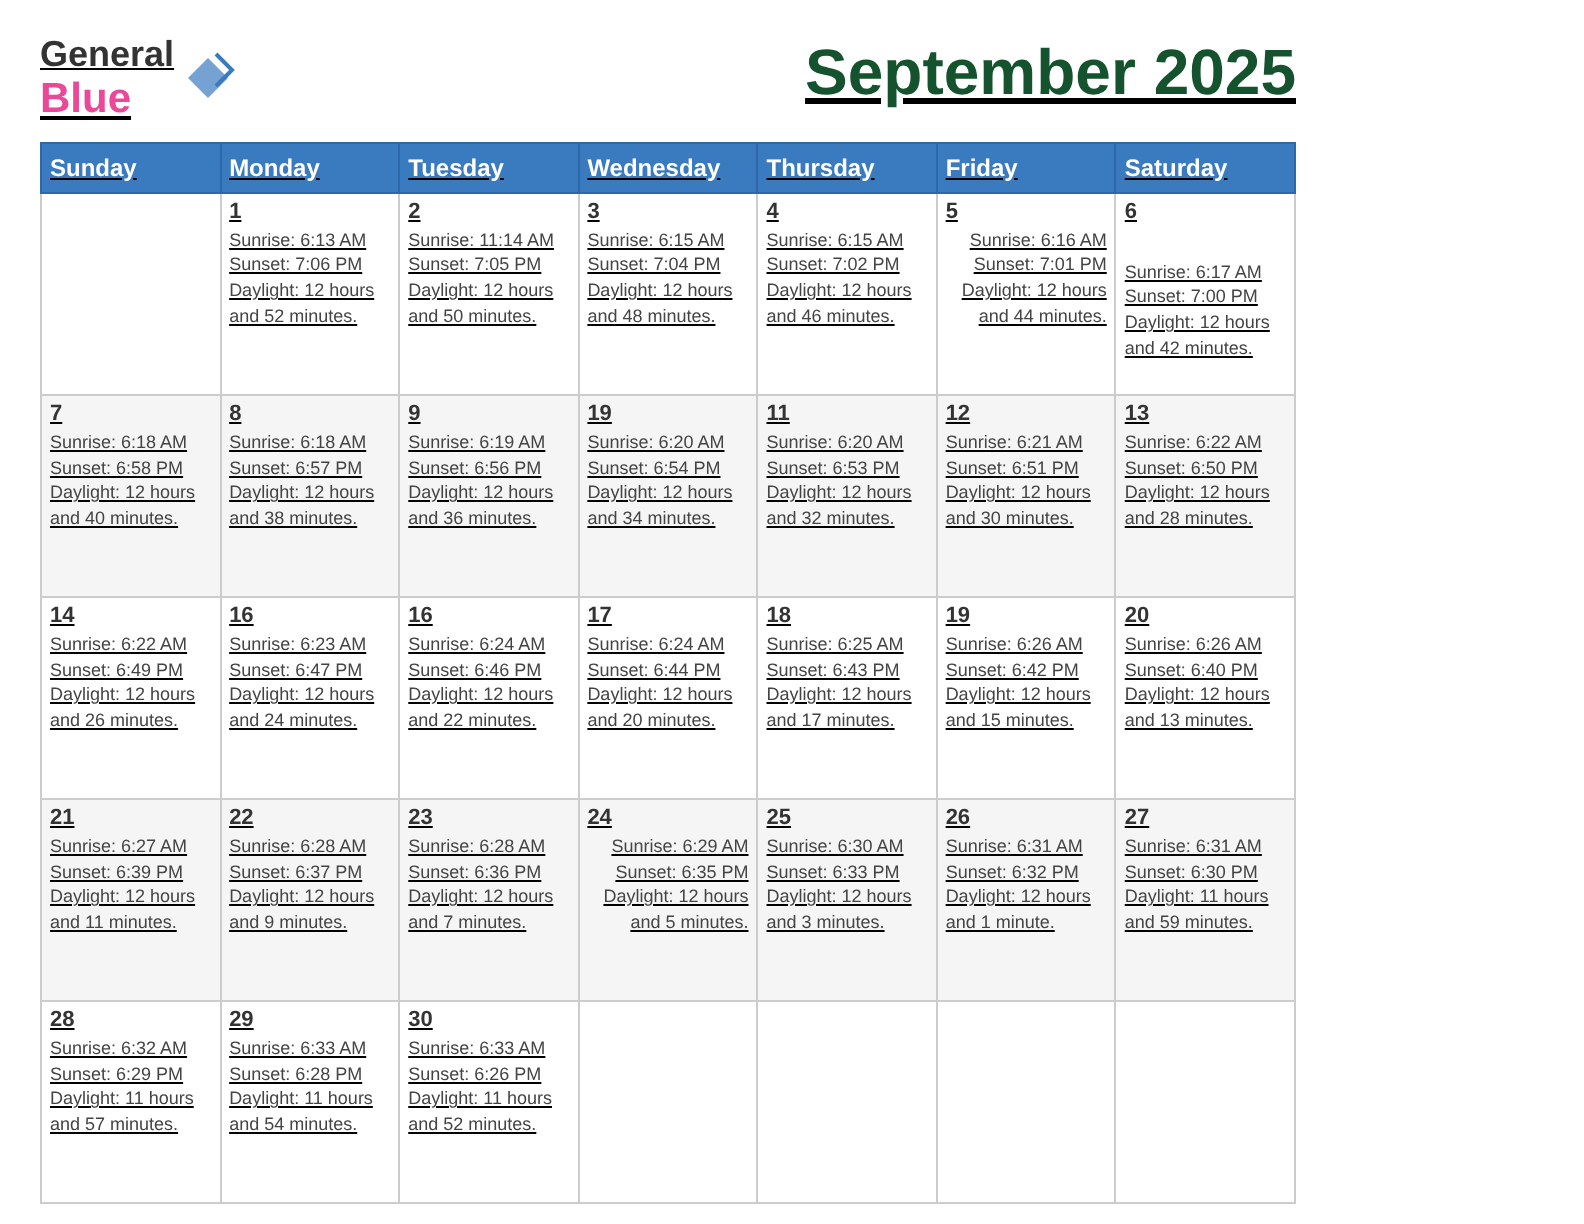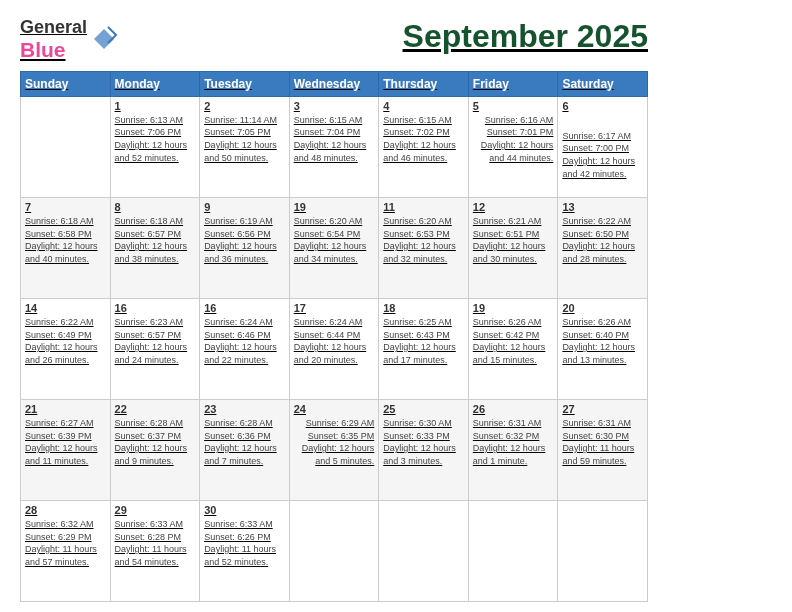--- a/index.html
+++ b/index.html
@@ -228,21 +228,21 @@
         <tr>
           <td>
             <span class="day-number">14</span>
             <div class="cell-info" style="white-space: pre-line;">Sunrise: 6:22 AM
 Sunset: 6:49 PM
 Daylight: 12 hours and 26 minutes.</div>
           </td>
           <td>
             <span class="day-number">16</span>
             <div class="cell-info" style="white-space: pre-line;">Sunrise: 6:23 AM
-Sunset: 6:57 PM
+Sunset: 6:47 PM
 Daylight: 12 hours and 24 minutes.</div>
           </td>
           <td>
             <span class="day-number">16</span>
             <div class="cell-info" style="white-space: pre-line;">Sunrise: 6:24 AM
 Sunset: 6:46 PM
 Daylight: 12 hours and 22 minutes.</div>
           </td>
           <td>
             <span class="day-number">17</span>

